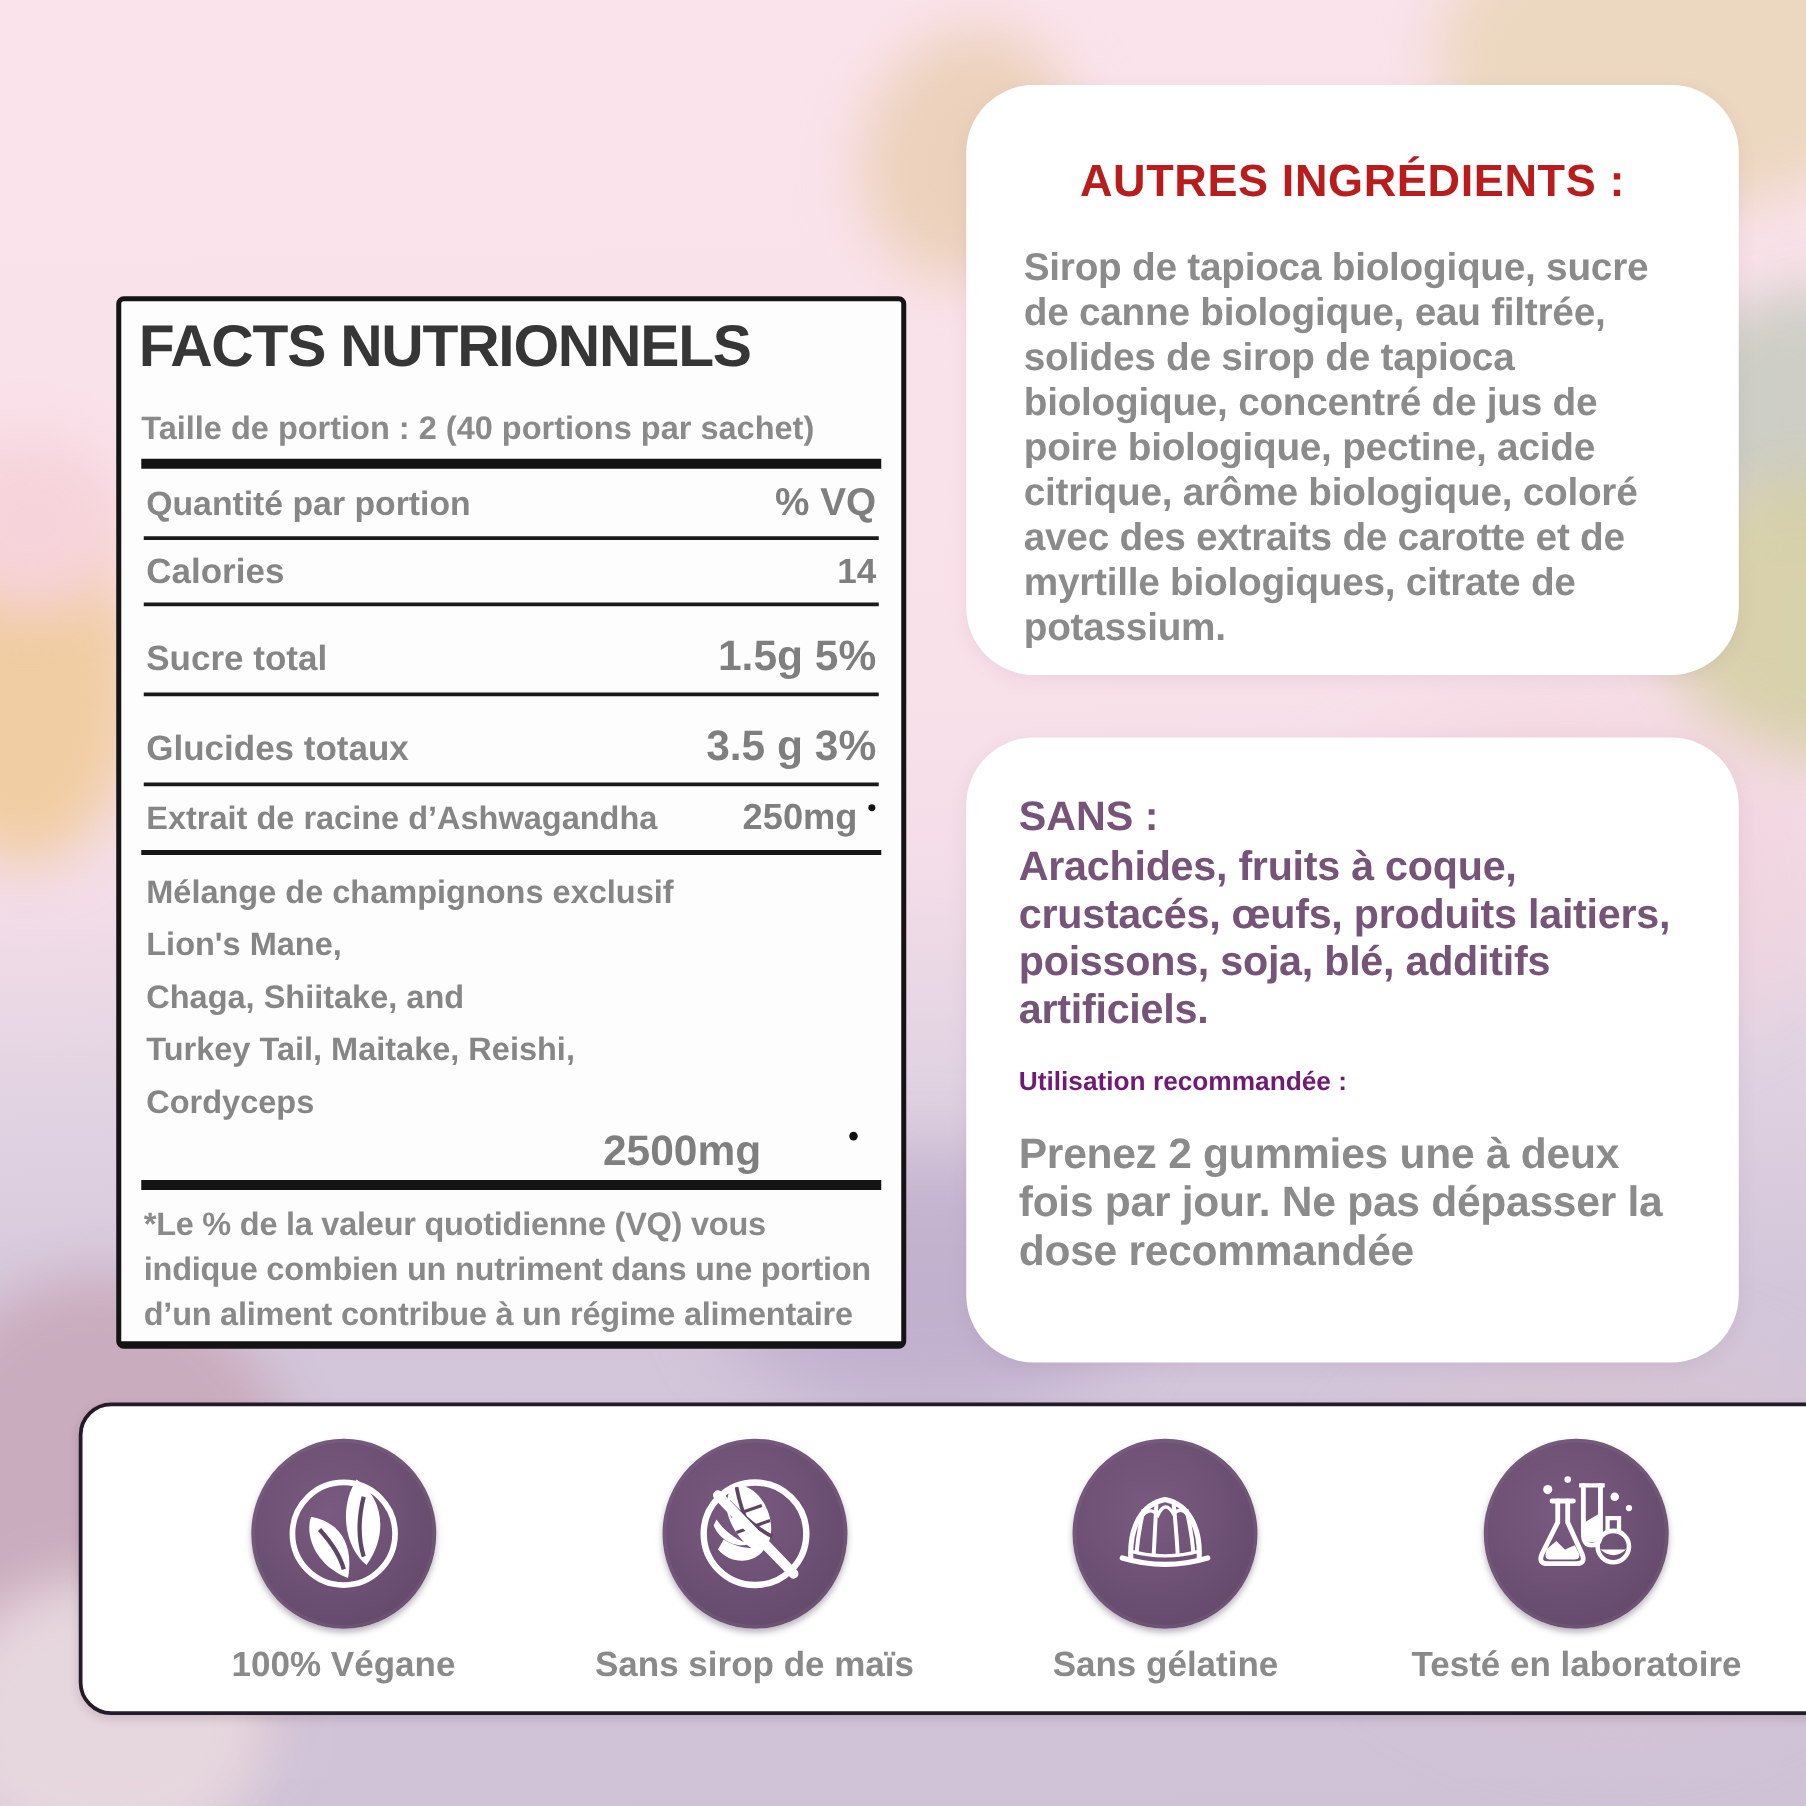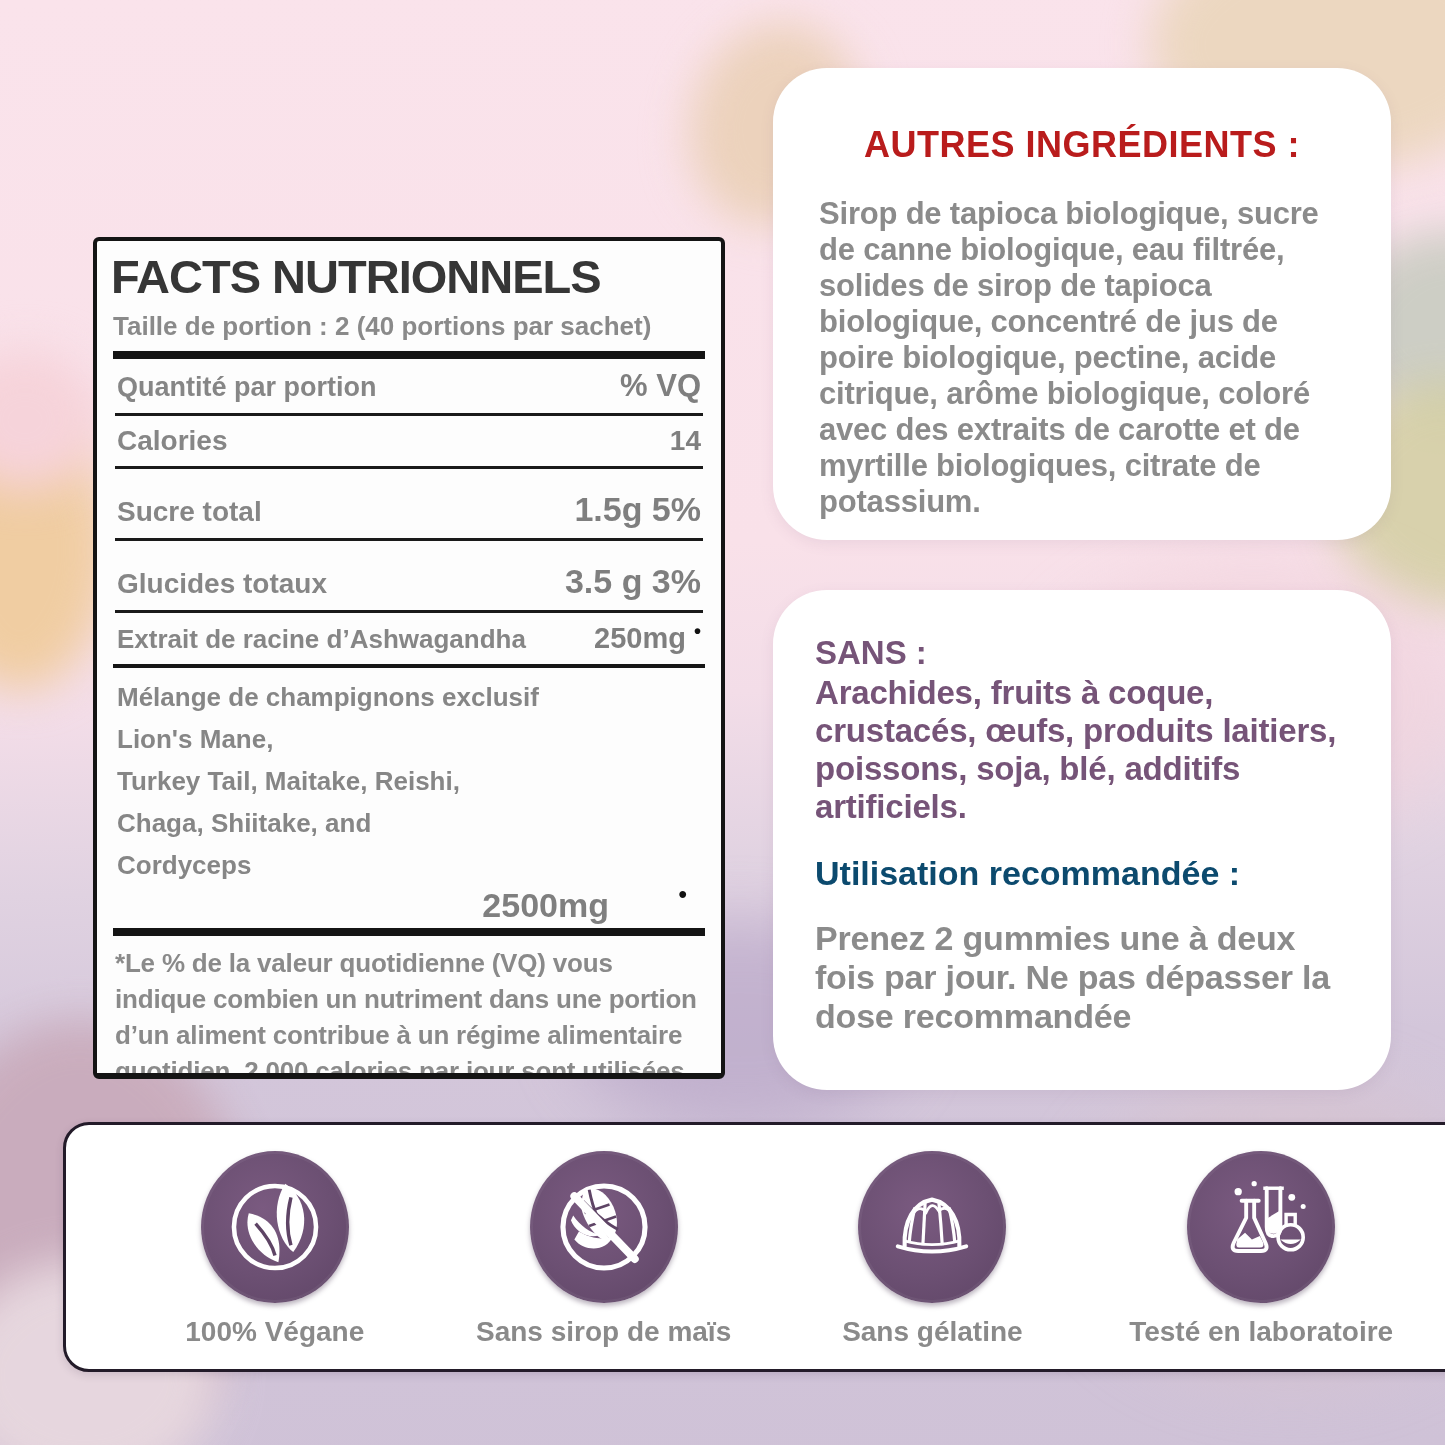--- a/index.html
+++ b/index.html
@@ -18,21 +18,21 @@
   .blob.b8{left:-50px; top:1260px; width:270px; height:230px; background:#e8d9e0; opacity:.95;}
   .blob.b9{left:570px; top:920px; width:340px; height:210px; background:#b3a0c4; opacity:.55; filter:blur(30px);}
   .blob.b10{left:1040px; top:560px; width:430px; height:280px; background:#f1d2db; opacity:.55; filter:blur(30px);}
   .blob.b11{left:1080px; top:1080px; width:420px; height:300px; background:#d9c3cb; opacity:.5; filter:blur(34px);}
 
   
   .nutri-box{position:absolute; left:93px; top:237px; width:632px; height:842px; box-sizing:border-box;
              background:#fdfdfd; border:4px solid #141414; border-bottom-width:6px; border-radius:6px;
              padding:0 14px; z-index:2; overflow:hidden;}
   .nutri-title{font-size:47px; font-weight:bold; color:#363636; letter-spacing:-1px; line-height:56px; margin-top:8px;}
-  .nutri-serving{font-size:26px; font-weight:bold; color:#8a8a8a; line-height:34px; margin:4px 0 8px 2px;}
+  .nutri-serving{font-size:26px; font-weight:bold; color:#8a8a8a; line-height:34px; margin:20px 0 8px 2px;}
   .div-thick{height:8px; background:#141414; margin:0 2px;}
   .div-med{height:4px; background:#161616; margin:0 2px;}
   .div-thin{height:3px; background:#1a1a1a; margin:0 4px;}
   .nrow{display:flex; justify-content:space-between; align-items:baseline; padding:9px 6px; font-weight:bold; color:#868686;}
   .nrow .lbl{font-size:28px;}
   .nrow .val{font-size:28px; color:#7f7f7f;}
   .nrow.header .lbl{font-size:27px;}
   .nrow.header .val{font-size:31px;}
   .nrow.big .val{font-size:34px;margin-top:12px;}
   .nrow.ash .lbl{font-size:26px;}
@@ -47,21 +47,21 @@
 
   
   .card{position:absolute; background:#ffffff; border-radius:54px; z-index:2;
         box-shadow:0 4px 14px rgba(120,90,130,.10);}
   .card.ingredients{left:773px; top:68px; width:618px; height:472px;}
   .card.sans{left:773px; top:590px; width:618px; height:500px;}
   .ing-title{text-align:center; color:#b91c1c; font-size:36px; font-weight:bold; letter-spacing:0.5px; padding-top:56px;}
   .ing-body{margin:30px 42px 0 46px; font-size:31px; line-height:36px; font-weight:bold; color:#8b8b8b; letter-spacing:-0.2px;}
   .sans-title{margin:44px 42px 0; font-size:33px; font-weight:bold; color:#765478;}
   .sans-body{margin:2px 34px 0 42px; font-size:33px; line-height:38px; font-weight:bold; color:#765478; letter-spacing:-0.2px;}
-  .usage-title{margin:28px 42px 0; font-size:34px; font-weight:bold; color:#0c4a6e;}
+  .usage-title{margin:28px 42px 0; font-size:21px; font-weight:bold; color:#701a75;}
   .usage-body{margin:26px 30px 0 42px; font-size:34px; line-height:39px; font-weight:bold; color:#8b8b8b; letter-spacing:-0.2px;}
 
   
   .badge-bar{position:absolute; left:63px; top:1122px; width:1410px; height:250px; box-sizing:border-box;
              background:#ffffff; border:3px solid #231b29; border-radius:26px; z-index:2;
              display:flex; justify-content:space-evenly; align-items:flex-start; padding-top:26px;
              box-shadow:0 3px 8px rgba(60,40,70,.15);}
   .badge{display:flex; flex-direction:column; align-items:center; width:240px;}
   .badge-circle{width:148px; height:152px; border-radius:50%;
                 background:radial-gradient(circle at 42% 38%, #7a5a80 0%, #6c5073 52%, #5e4465 100%);
@@ -123,22 +123,22 @@
       <span class="lbl">Extrait de racine d’Ashwagandha</span>
       <span>
         <span class="val">250mg</span><span class="sup-mark">•</span>
       </span>
     </div>
     <div class="div-med"></div>
 
     <div class="blend">
       <div class="blend-line">Mélange de champignons exclusif</div>
       <div class="blend-line">Lion's Mane,</div>
+      <div class="blend-line">Chaga, Shiitake, and</div>
       <div class="blend-line">Turkey Tail, Maitake, Reishi,</div>
-      <div class="blend-line">Chaga, Shiitake, and</div>
       <div class="blend-line">Cordyceps</div>
       <div class="blend-amount-row">
         <span class="blend-amount">2500mg</span>
         <span class="blend-mark">•</span>
       </div>
     </div>
     <div class="div-thick"></div>
 
     <div class="footnote">*Le % de la valeur quotidienne (VQ) vous indique combien un nutriment dans une portion d’un aliment contribue à un régime alimentaire quotidien. 2 000 calories par jour sont utilisées pour des conseils nutritionnels généraux.</div>
   </div>

